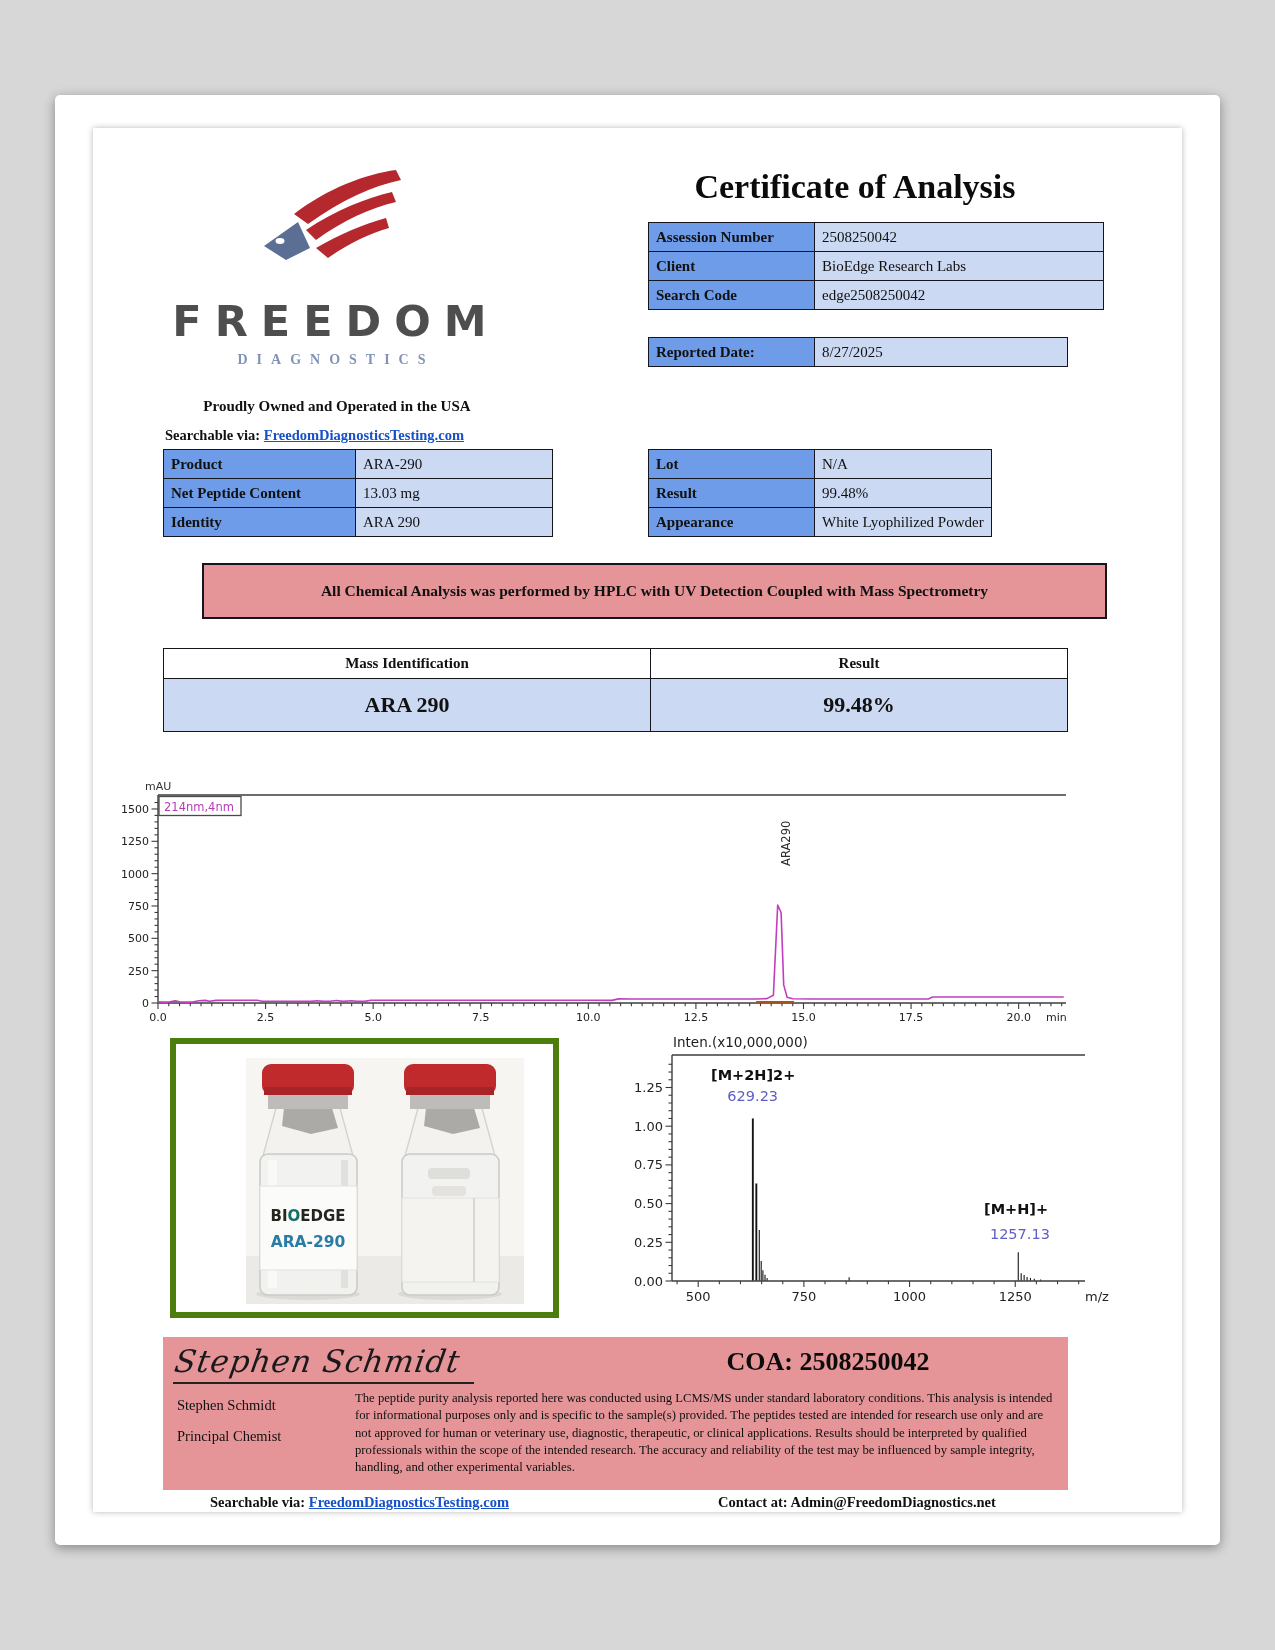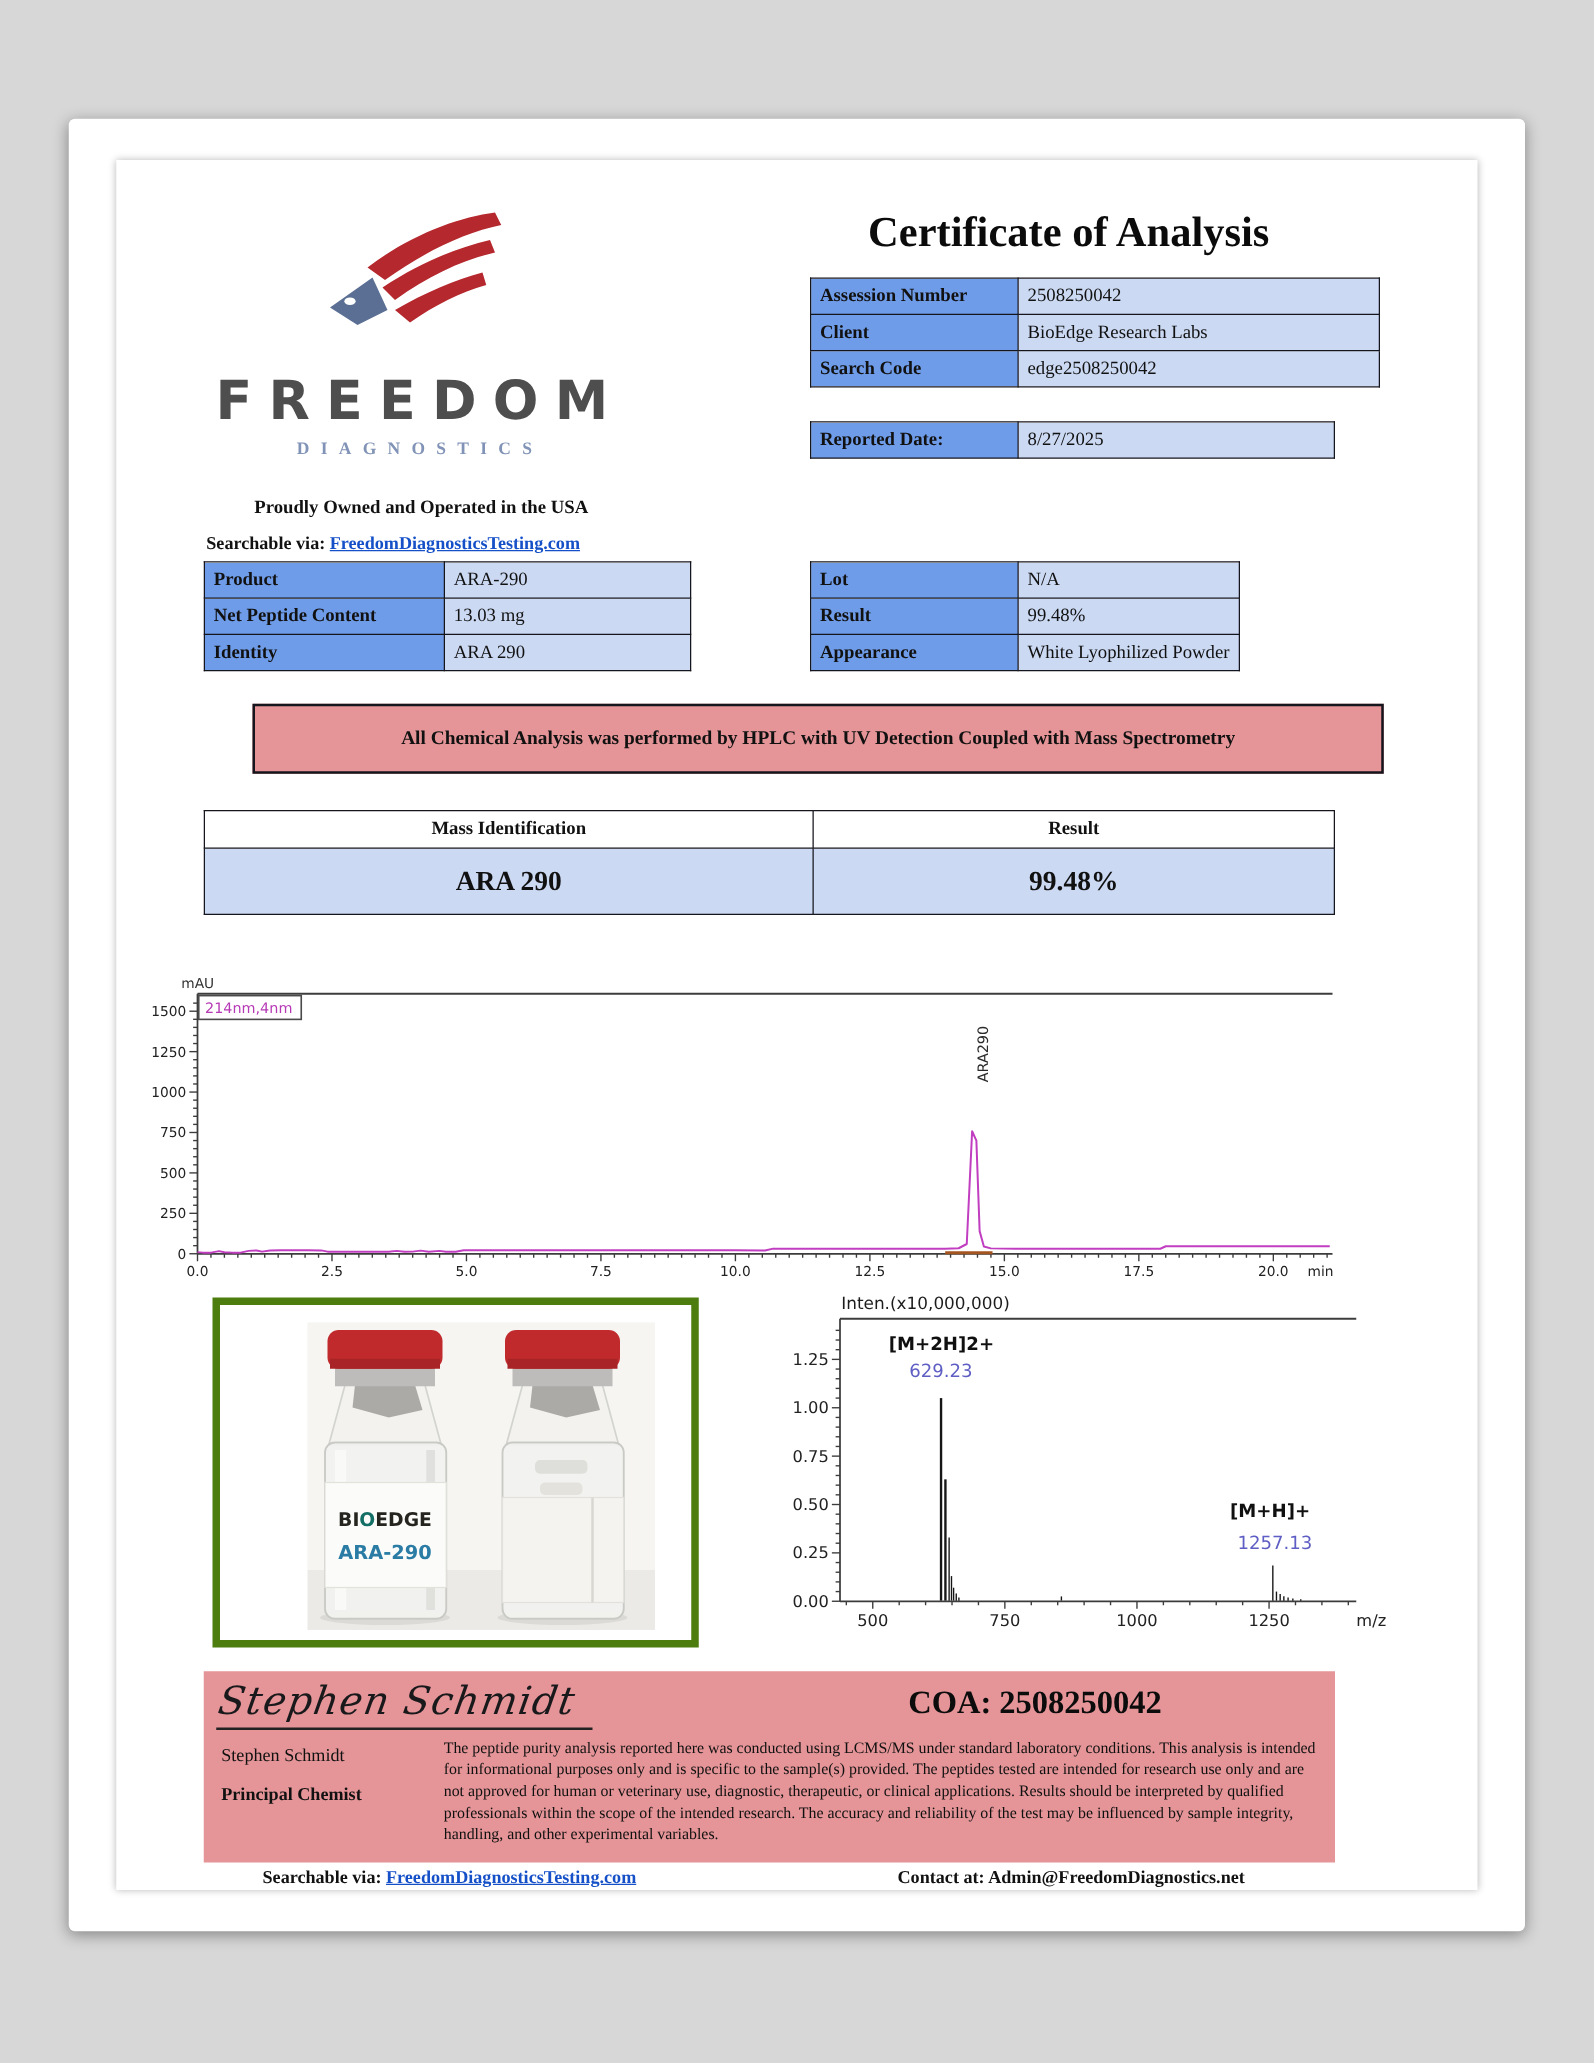--- a/index.html
+++ b/index.html
@@ -38,21 +38,21 @@
   #photo-box{left:170px;top:1038px;width:377px;height:268px;border:6px solid #4d7c0f;background:#fff;}
   #photo{left:70px;top:14px;width:278px;height:246px;background:#f6f5f2;}
   
   #sig-block{left:163px;top:1337px;width:905px;height:153px;background:var(--pink);}
   .sig-script{left:10px;top:6px;font-family:"DejaVu Serif",serif;font-style:italic;
               font-size:31px;letter-spacing:1px;color:#19191c;border-bottom:2.5px solid #222;
               padding:0 14px 3px 2px;display:inline-block;}
   .sig-script .skew{display:inline-block;transform:skewX(-9deg);}
   .coa{left:440px;top:10px;width:450px;text-align:center;font-weight:bold;font-size:26px;color:#0c0c0c;}
   .sig-name{left:14px;top:60px;font-size:14.5px;}
-  .sig-role{left:14px;top:91px;font-size:14.5px;font-weight:bold;}
+  .sig-role{left:14px;top:91px;font-size:14.5px;}
   .disclaimer{left:192px;top:53px;width:706px;font-size:12.7px;line-height:1.36;color:#101010;}
   
   .footer-left{left:210px;top:1494px;font-weight:bold;font-size:14.5px;}
   .footer-right{left:718px;top:1494px;font-weight:bold;font-size:14.5px;}
   #chart-overlay{position:absolute;left:0;top:0;pointer-events:none;}
 </style>
 </head>
 <body>
 
 <div id="page">

